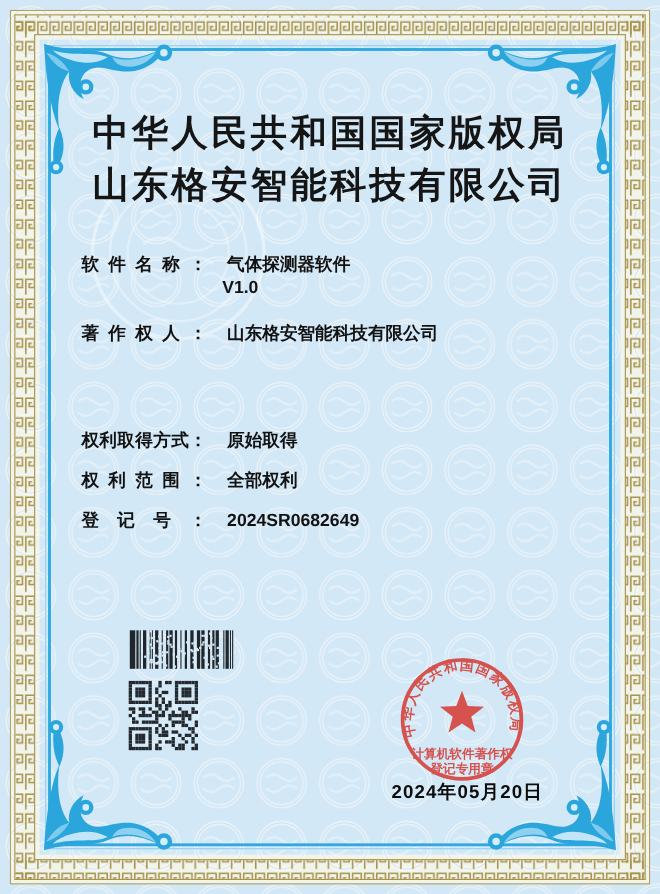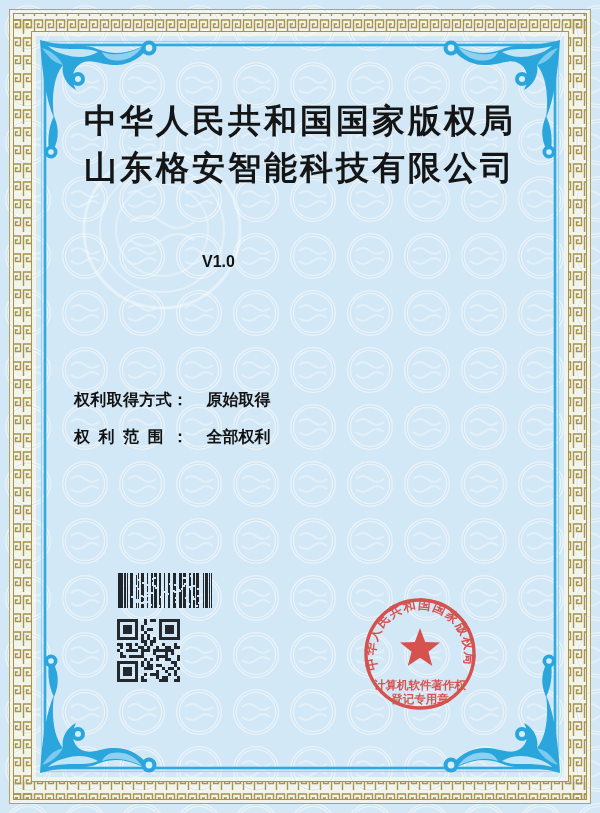--- a/index.html
+++ b/index.html
@@ -89,33 +89,45 @@
     <use href="#cornerArt" transform="translate(38,775) scale(1,-1)"></use>
     <use href="#cornerArt" transform="translate(562,775) scale(-1,-1)"></use>
   </svg>
 
   <div class="abs title">
     <div>中华人民共和国国家版权局</div>
     <div>山东格安智能科技有限公司</div>
   </div>
 
 
+  <div class="abs row r1">
+    <span class="lab">软件名称：</span>
+    <span class="val">气体探测器软件</span>
+  </div>
   <div class="abs v2">V1.0</div>
 
+  <div class="abs row r2">
+    <span class="lab">著作权人：</span>
+    <span class="val">山东格安智能科技有限公司</span>
+  </div>
 
   <div class="abs row r3">
     <span class="lab">权利取得方式：</span>
     <span class="val">原始取得</span>
   </div>
 
   <div class="abs row r4">
     <span class="lab">权利范围：</span>
     <span class="val">全部权利</span>
   </div>
 
+  <div class="abs row r5">
+    <span class="lab">登记号：</span>
+    <span class="val">2024SR0682649</span>
+  </div>
 
 
   <div class="abs barcode">
       <i style="left:0px;width:5px"></i>
       <i style="left:6px;width:2px"></i>
       <i style="left:9px;width:1px"></i>
       <i style="left:12px;width:3px"></i>
       <i style="left:18px;width:1px"></i>
       <i style="left:20px;width:1px"></i>
       <i style="left:23px;width:3px"></i>
@@ -437,13 +449,14 @@
     </defs>
     <circle cx="70" cy="70" r="54" fill="none" stroke="#d6423c" stroke-width="3.4"></circle>
     <polygon points="70,44 75.2,57.9 90,58.5 78.4,67.7 82.3,82 70,73.8 57.7,82 61.6,67.7 50,58.5 64.8,57.9" fill="#d6423c"></polygon>
     <text font-size="13" font-weight="bold" fill="#d6423c" letter-spacing="1.5" font-family="Liberation Sans, sans-serif">
       <textPath href="#sealArcPath" startOffset="0" textLength="168" lengthAdjust="spacingAndGlyphs">中华人民共和国国家版权局</textPath>
     </text>
     <text x="70" y="105" text-anchor="middle" font-size="11.5" font-weight="bold" fill="#d6423c" font-family="Liberation Sans, sans-serif">计算机软件著作权</text>
     <text x="70" y="119" text-anchor="middle" font-size="11.5" font-weight="bold" fill="#d6423c" font-family="Liberation Sans, sans-serif">登记专用章</text>
   </svg>
 
+  <div class="abs date">2024年05月20日</div>
 </div>
 
 </body></html>

